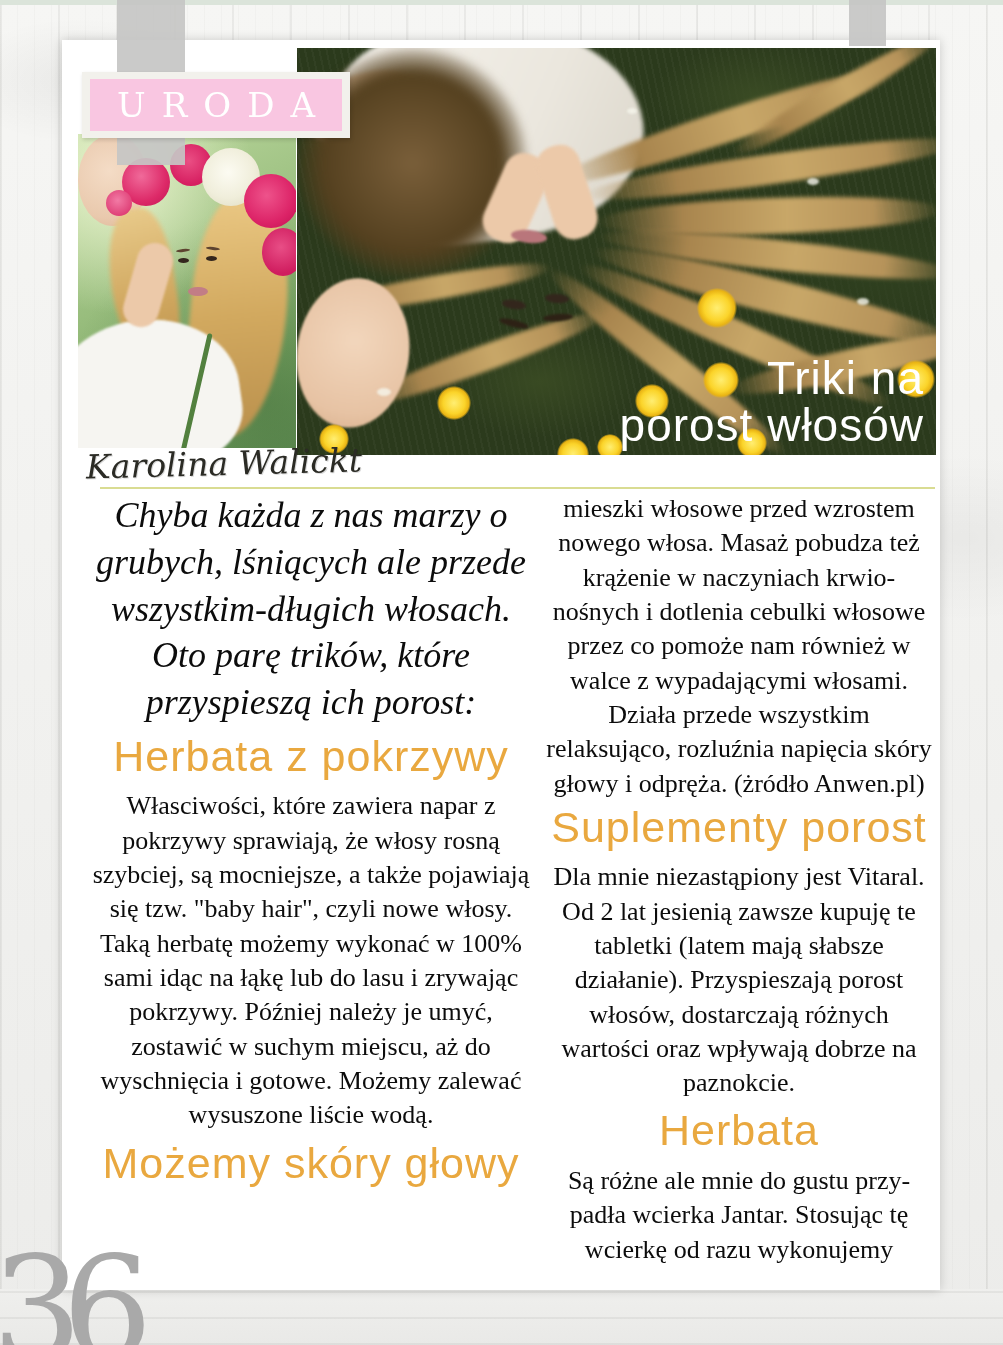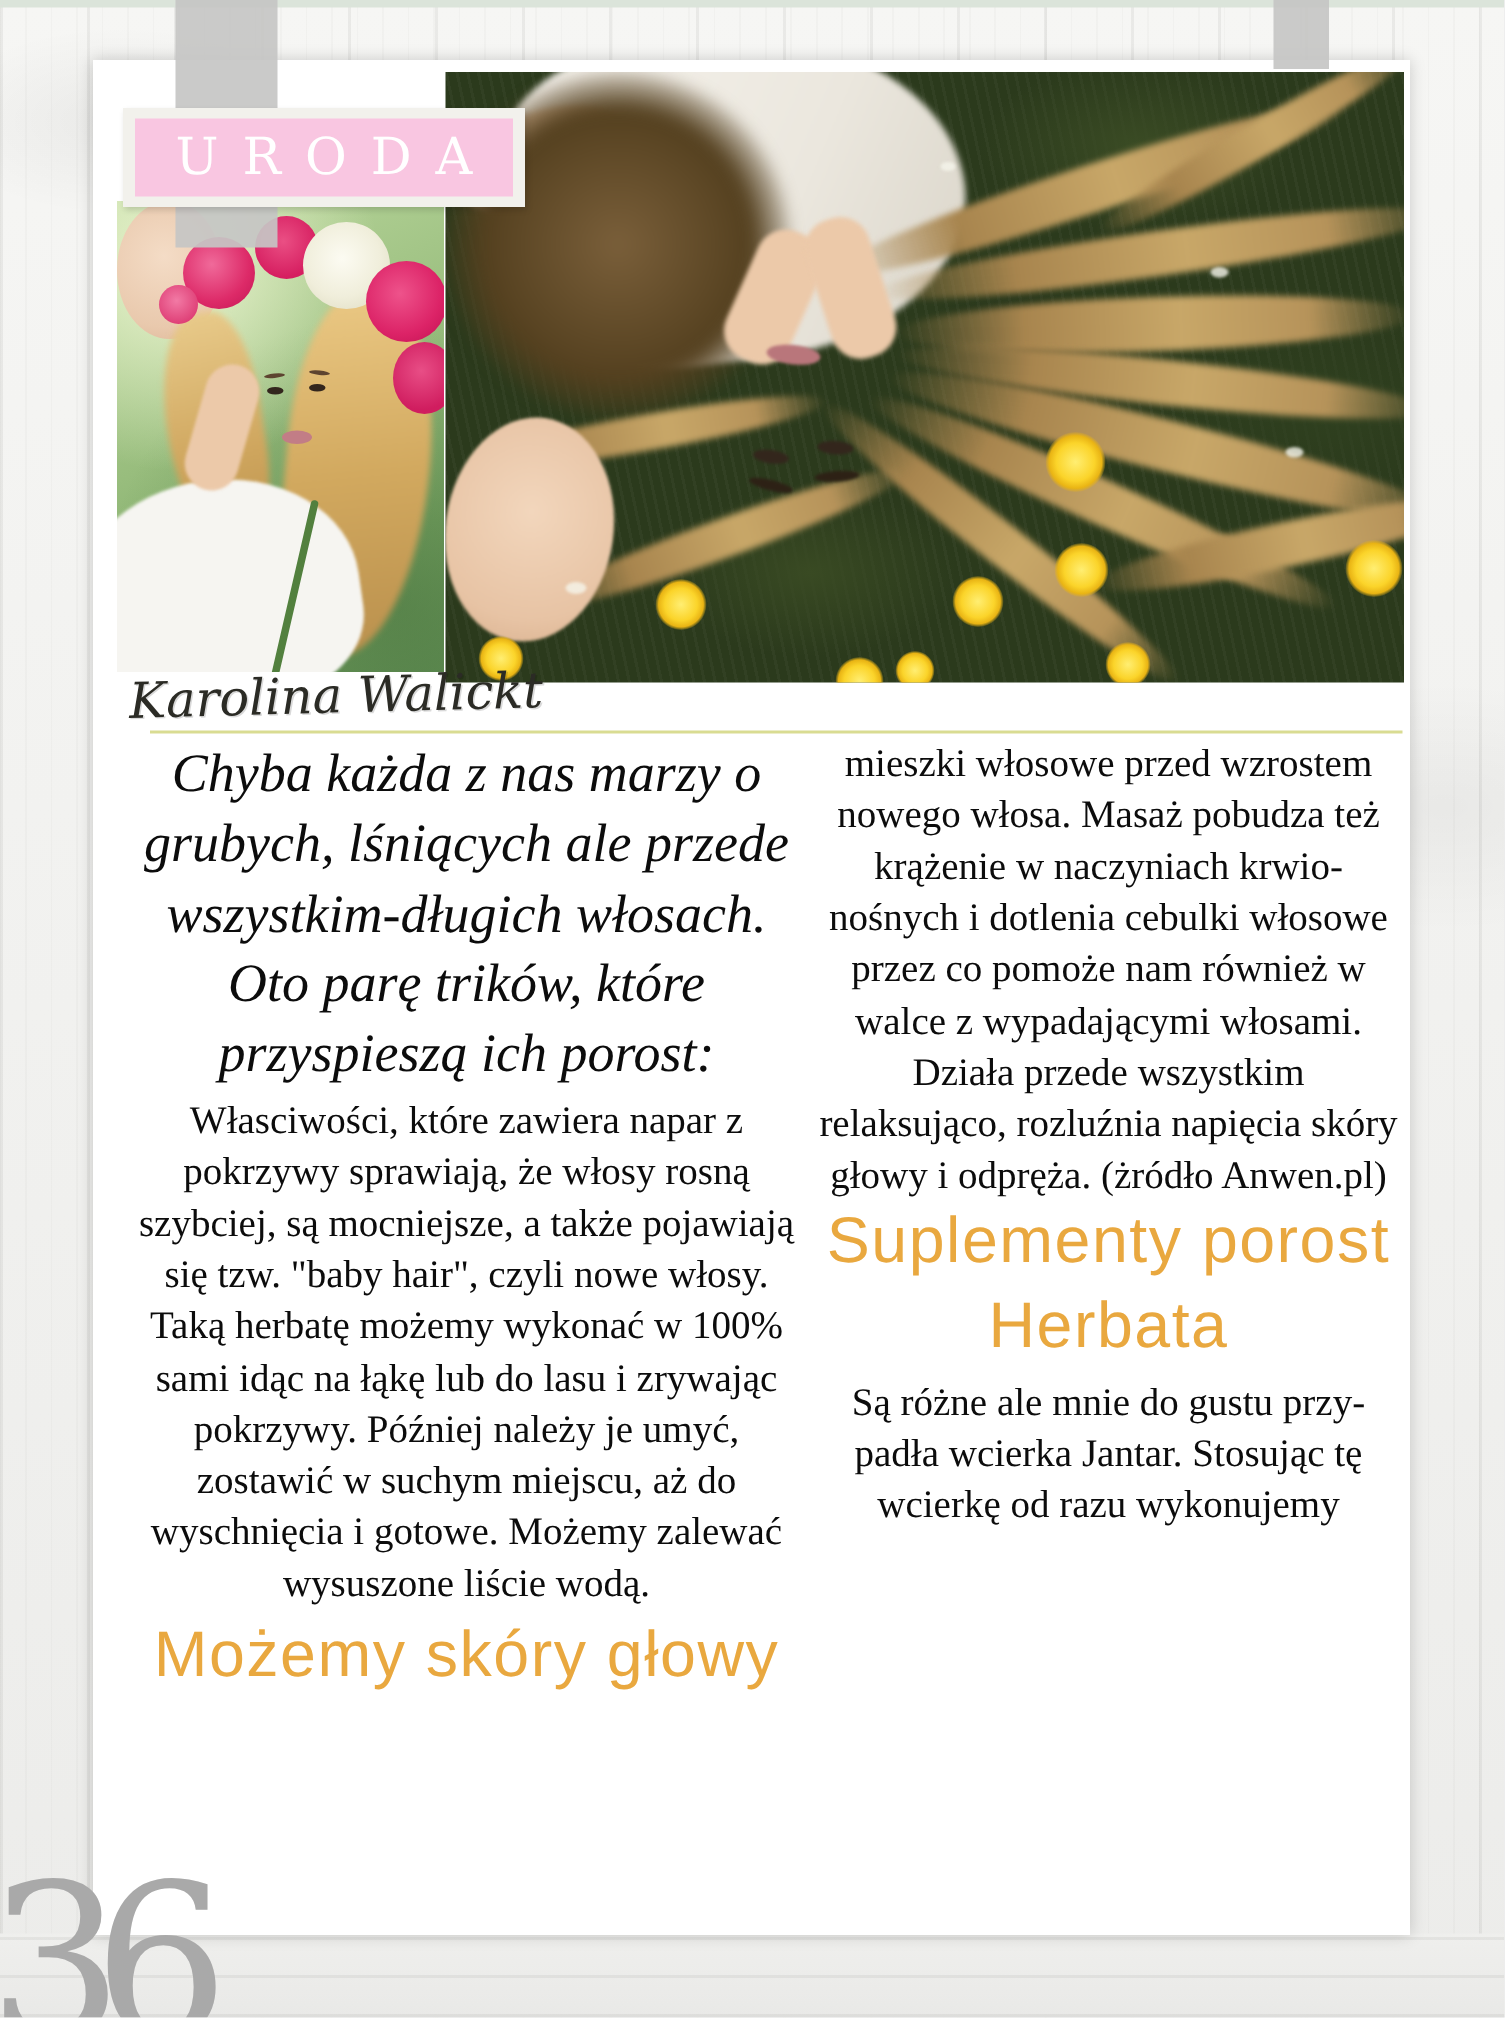--- a/index.html
+++ b/index.html
@@ -189,40 +189,46 @@
     <div class="dand" style="left:140px;top:338px;width:34px;height:34px;"></div>
     <div class="dand" style="left:260px;top:390px;width:32px;height:32px;"></div>
     <div class="dand" style="left:600px;top:312px;width:38px;height:38px;"></div>
     <div class="dand" style="left:440px;top:380px;width:30px;height:30px;"></div>
     <div class="dand" style="left:300px;top:386px;width:26px;height:26px;"></div>
     <div class="dand" style="left:22px;top:376px;width:30px;height:30px;"></div>
     <div class="petal" style="left:80px;top:340px;width:14px;height:8px;"></div>
     <div class="petal" style="left:510px;top:130px;width:12px;height:7px;"></div>
     <div class="petal" style="left:560px;top:250px;width:12px;height:7px;"></div>
     <div class="petal" style="left:330px;top:60px;width:10px;height:6px;"></div>
+    <div class="hero-title">
+      <span>Triki na</span>
+      <span>porost włosów</span>
+    </div>
   </div>
 
   <div class="tape tape-tl"></div>
   <div class="tape tape-tr"></div>
   <div class="badge">
     <div class="badge-inner">URODA</div>
   </div>
 
   <div class="signature">Karolina Walickt</div>
   <div class="rule"></div>
 
   <div class="cols">
     <div class="col col-left">
       <p class="intro">Chyba każda z nas marzy o grubych, lśniących ale przede wszystkim-długich włosach. Oto parę trików, które przyspieszą ich porost:</p>
+      <h2>Herbata z pokrzywy</h2>
       <p>Własciwości, które zawiera napar z pokrzywy sprawiają, że włosy rosną szybciej, są mocniejsze, a także pojawiają się tzw. "baby hair", czyli nowe włosy. Taką herbatę możemy wykonać w 100% sami idąc na łąkę lub do lasu i zrywając pokrzywy. Później należy je umyć, zostawić w suchym miejscu, aż do wyschnięcia i gotowe. Możemy zalewać wysuszone liście wodą.</p>
       <h2>Możemy skóry głowy</h2>
     </div>
     <div class="col col-right">
       <p>mieszki włosowe przed wzrostem nowego włosa. Masaż pobudza też krążenie w naczyniach krwio-nośnych i dotlenia cebulki włosowe przez co pomoże nam również w walce z wypadającymi włosami. Działa przede wszystkim relaksująco, rozluźnia napięcia skóry głowy i odpręża. (żródło Anwen.pl)</p>
       <h2 class="first">Suplementy porost</h2>
+      <p>Dla mnie niezastąpiony jest Vitaral. Od 2 lat jesienią zawsze kupuję te tabletki (latem mają słabsze działanie). Przyspieszają porost włosów, dostarczają różnych wartości oraz wpływają dobrze na paznokcie.</p>
       <h2>Herbata</h2>
       <p>Są różne ale mnie do gustu przy-padła wcierka Jantar. Stosując tę wcierkę od razu wykonujemy</p>
     </div>
   </div>
 
   <div class="pagenum">36</div>
 
 </div>
 
 </body></html>

